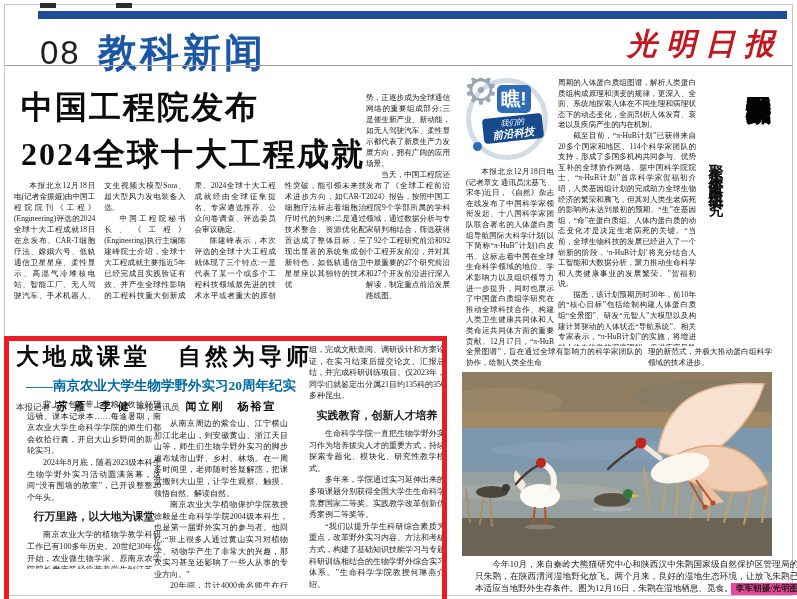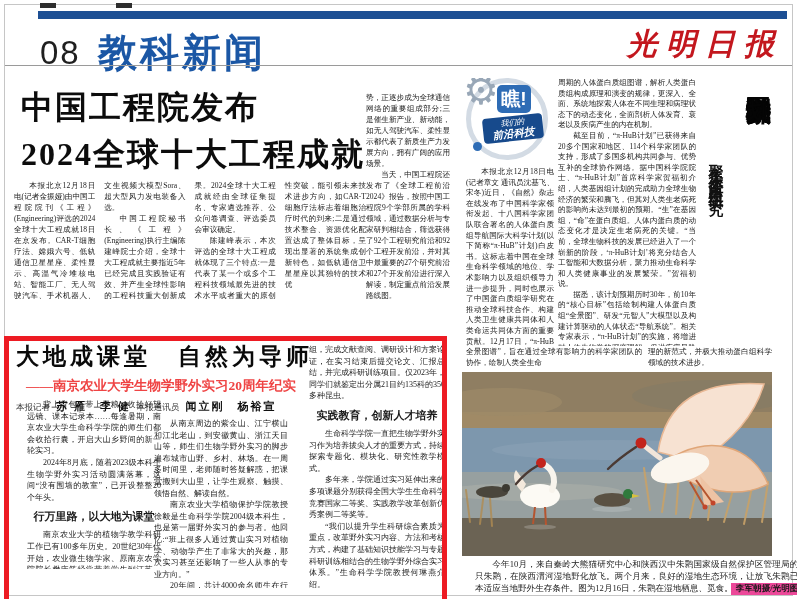--- a/index.html
+++ b/index.html
@@ -55,21 +55,21 @@
 
   .news-photo{position:absolute;left:462px;top:372px;width:310px;height:184px;margin:0;}
   .photo-caption{position:absolute;left:458px;top:558px;width:332px;margin-left:17px;}
   .photo-caption p{font-size:8.6px;line-height:12.2px;text-align:justify;text-indent:2em;margin:0;color:#222;}
   .photo-credit{position:absolute;right:0;bottom:0;font-weight:bold;background:#ec4899;padding-left:5px;
          font-size:8.6px;font-family:Liberation Serif, serif;}
 
   .feature-headline{position:absolute;left:16px;top:341px;width:280px;font-size:23px;font-weight:bold;
          letter-spacing:4px;white-space:nowrap;color:#0a0a0a;}
   .feature-subtitle{position:absolute;left:26px;top:377px;width:274px;font-size:13.5px;font-weight:bold;
-         white-space:nowrap;color:#ef4444;}
+         white-space:nowrap;color:#0369a1;}
   .feature-byline{position:absolute;left:16px;top:399px;width:278px;font-size:8.5px;color:#333;}
   .feature-byline .names{font-size:11px;font-weight:bold;color:#111;letter-spacing:2px;margin:0 4px;}
   .f-col{position:absolute;overflow:hidden;}
   .f-col p{font-size:8px;line-height:11.6px;text-align:justify;text-indent:2em;margin:0;}
   .f-col p.noindent{text-indent:0;}
   .f-col .sec-head{font-size:11px;font-weight:bold;text-align:center;text-indent:0;margin:6px 0 5px 0;}
   .f-col1{left:14px;top:399px;width:134px;height:170px;margin-left:13px;}
   .f-col2{left:154px;top:418px;width:134px;height:170px;}
   .f-col3{left:296px;top:344px;width:136px;height:244px;margin-left:13px;}
 

